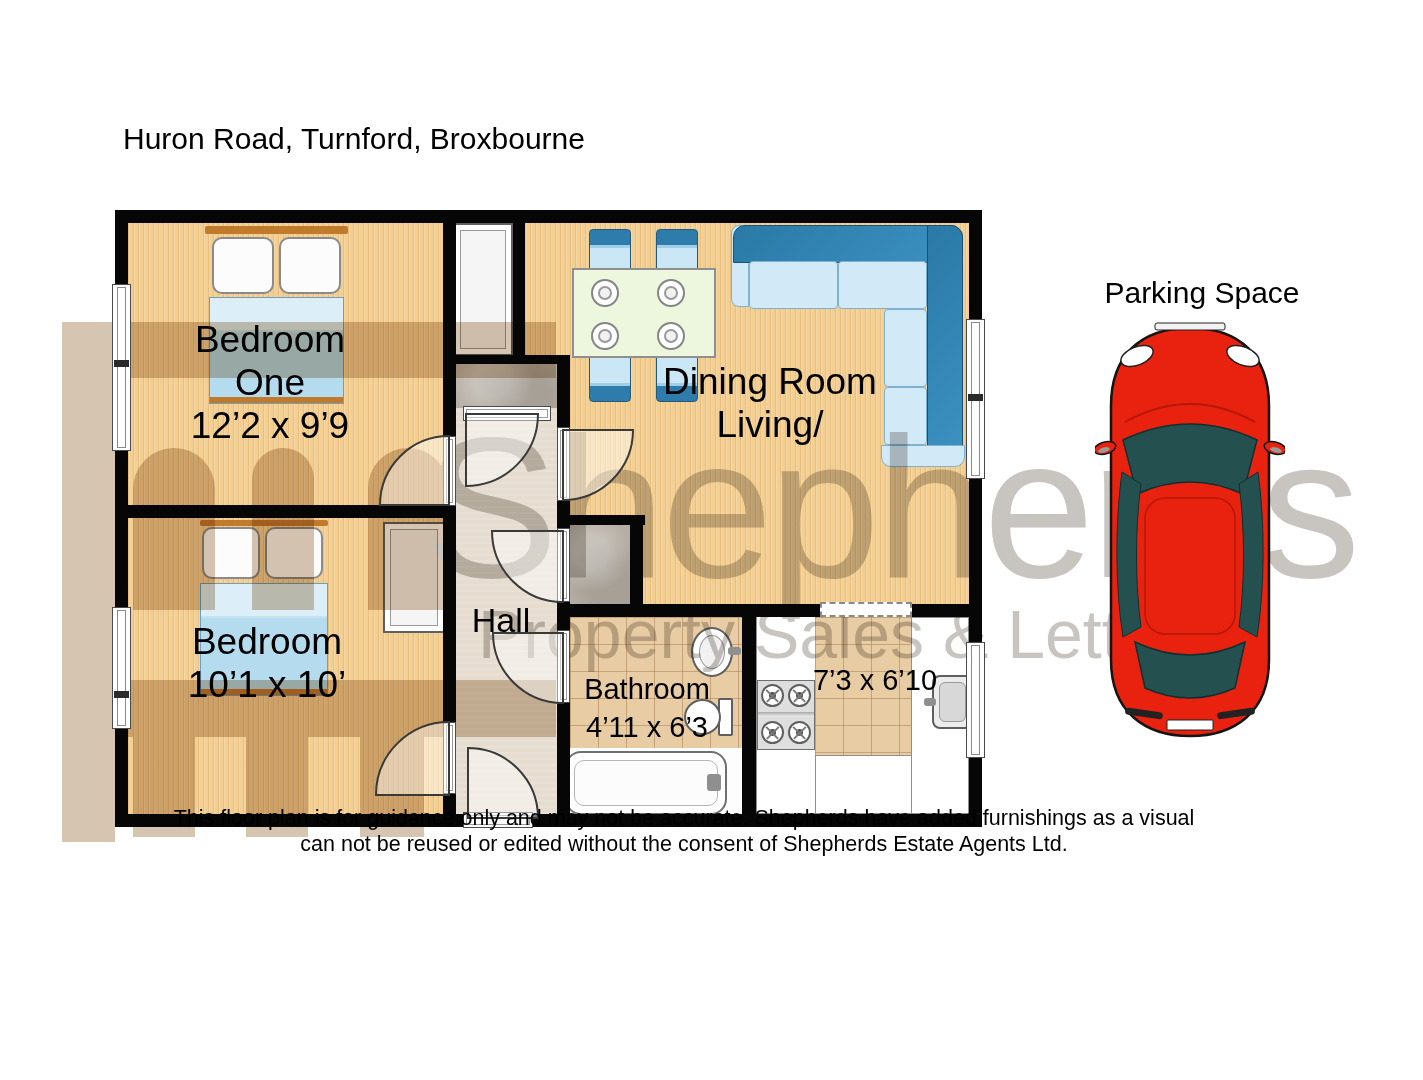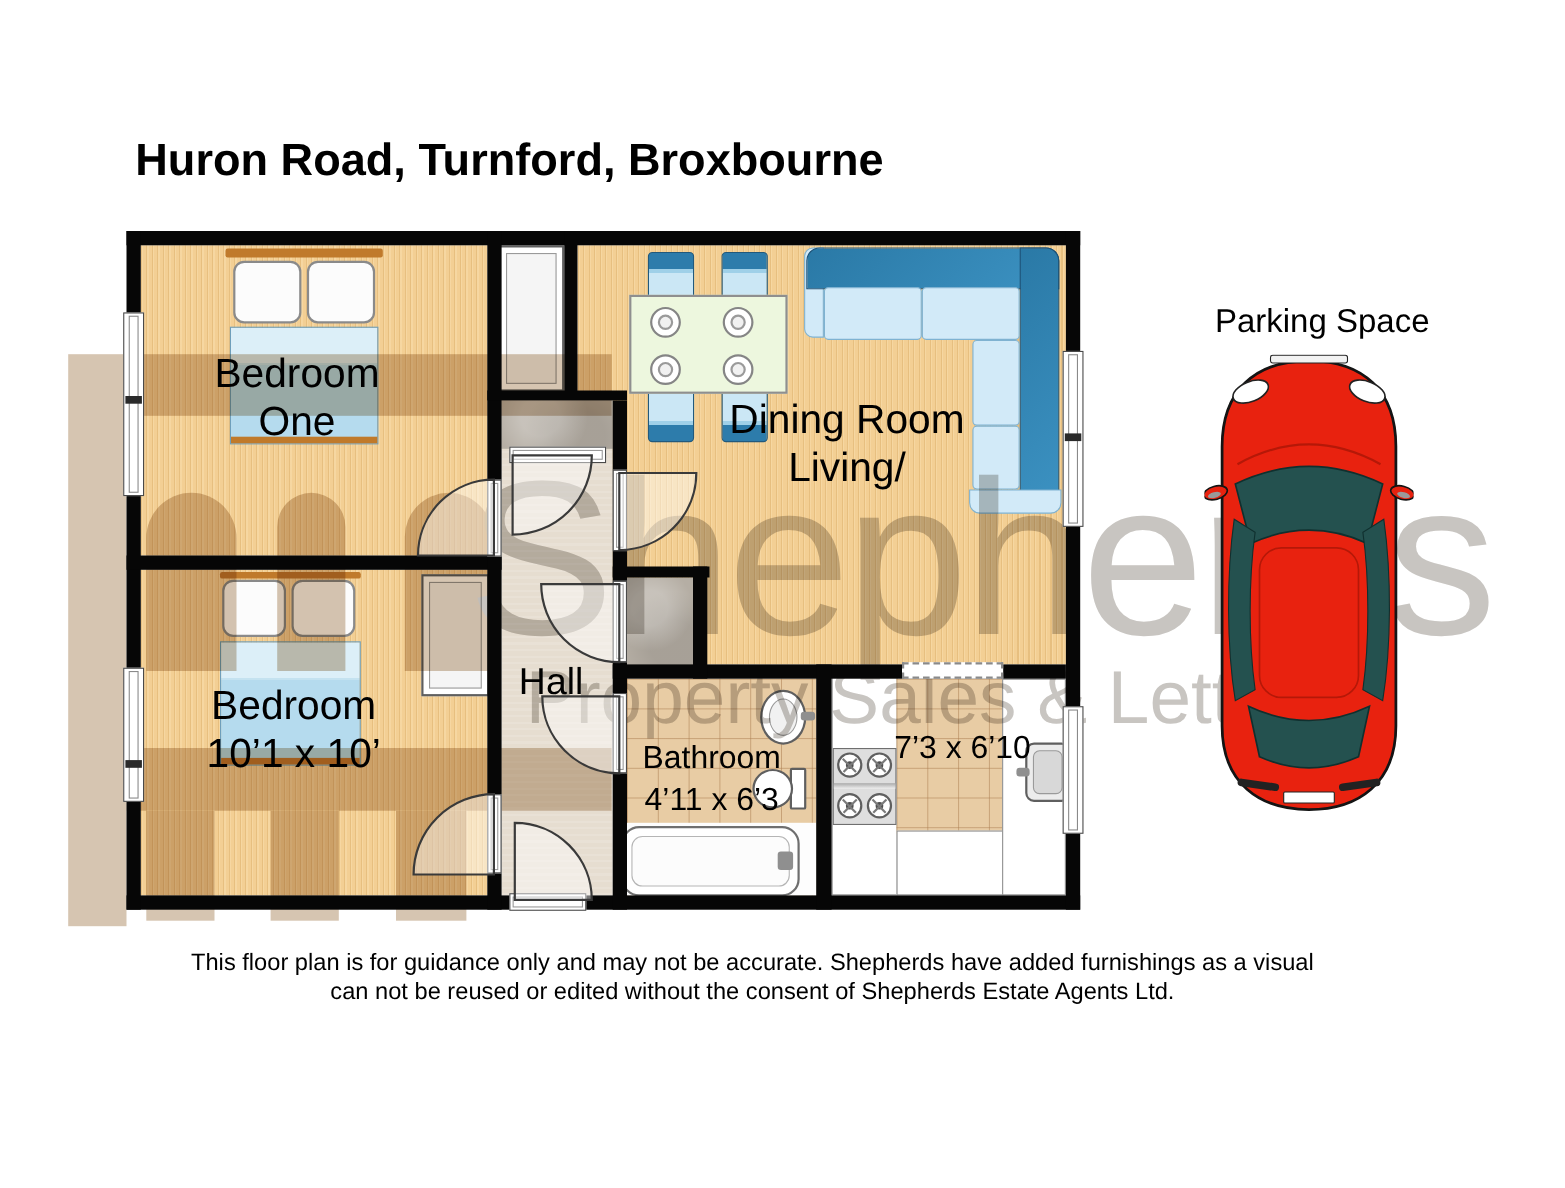--- a/index.html
+++ b/index.html
@@ -58,21 +58,21 @@
         background:linear-gradient(#7a7a7a 0 0) center/100% 2px no-repeat,
                    linear-gradient(#7a7a7a 0 0) center/2px 100% no-repeat;}
   .ksink{position:absolute;background:#ececec;border:2px solid #5f5f5f;border-radius:8px;z-index:5;box-sizing:border-box;}
   .ksink::before{content:"";position:absolute;inset:5px;border:1px solid #9a9a9a;border-radius:6px;background:#d8d8d8;}
   
   .wm-layer{position:absolute;inset:0;z-index:20;mix-blend-mode:multiply;pointer-events:none;}
   .logo-shape{position:absolute;background:#d6c5b1;}
   .wm-text{position:absolute;color:#c8c5c1;white-space:nowrap;line-height:1;}
   
   .label{position:absolute;z-index:60;text-align:center;}
-  .title{position:absolute;font-size:41px;z-index:60;white-space:nowrap;font-weight:bold;}
+  .title{position:absolute;font-size:30px;z-index:60;white-space:nowrap;}
   .roomname{font-size:37px;line-height:43px;}
   .smallroom{font-size:29px;line-height:38px;}
   .disc{position:absolute;z-index:60;text-align:center;font-size:21.5px;line-height:26px;}
   svg.arcs{position:absolute;left:0;top:0;z-index:50;pointer-events:none;}
   .car-wrap{position:absolute;z-index:25;}
 </style>
 </head>
 <body>
 
 <div id="canvas">
@@ -192,20 +192,21 @@
       <path d="M 563 500 A 70 70 0 0 0 633 430 L 563 430 Z"></path>
       <path d="M 563 602 A 71 71 0 0 1 492 531 L 563 531 Z"></path>
       <path d="M 563 703 A 70 70 0 0 1 493 633 L 563 633 Z"></path>
       <path d="M 468 748 A 70 70 0 0 1 538 818 L 468 818 Z"></path>
     </g>
   </svg>
 
   <div class="label roomname" style="left:145px;top:318px;width:250px;">
     <div>Bedroom</div>
     <div>One</div>
+    <div>12’2 x 9’9</div>
   </div>
   <div class="label roomname" style="left:142px;top:620px;width:250px;">
     <div>Bedroom</div>
     <div>10’1 x 10’</div>
   </div>
   <div class="label roomname" style="left:645px;top:360px;width:250px;">
     <div>Dining Room</div>
     <div>Living/</div>
   </div>
   <div class="label" style="left:441px;top:601px;width:120px;font-size:34px;">Hall</div>
@@ -233,18 +234,18 @@
       <ellipse cx="10" cy="126" rx="11" ry="6" transform="rotate(-15 10 126)" fill="#e8220f" stroke="#141414" stroke-width="1.5"></ellipse>
       <ellipse cx="9" cy="128" rx="6" ry="2.5" transform="rotate(-15 9 128)" fill="#9a9a9a"></ellipse>
       <ellipse cx="180" cy="126" rx="11" ry="6" transform="rotate(15 180 126)" fill="#e8220f" stroke="#141414" stroke-width="1.5"></ellipse>
       <ellipse cx="181" cy="128" rx="6" ry="2.5" transform="rotate(15 181 128)" fill="#9a9a9a"></ellipse>
       <rect x="30" y="388" width="38" height="7" rx="3.5" fill="#222" transform="rotate(8 49 391)"></rect>
       <rect x="122" y="388" width="38" height="7" rx="3.5" fill="#222" transform="rotate(-8 141 391)"></rect>
       <rect x="72" y="398" width="46" height="10" rx="1" fill="#fff" stroke="#222" stroke-width="1"></rect>
     </svg>
   </div>
 
-  <div class="disc" style="left:130px;top:862px;width:1108px;">
+  <div class="disc" style="left:130px;top:805px;width:1108px;">
     <div>This floor plan is for guidance only and may not be accurate. Shepherds have added furnishings as a visual</div>
     <div>can not be reused or edited without the consent of Shepherds Estate Agents Ltd.</div>
   </div>
 
 </div>
 
 </body></html>

